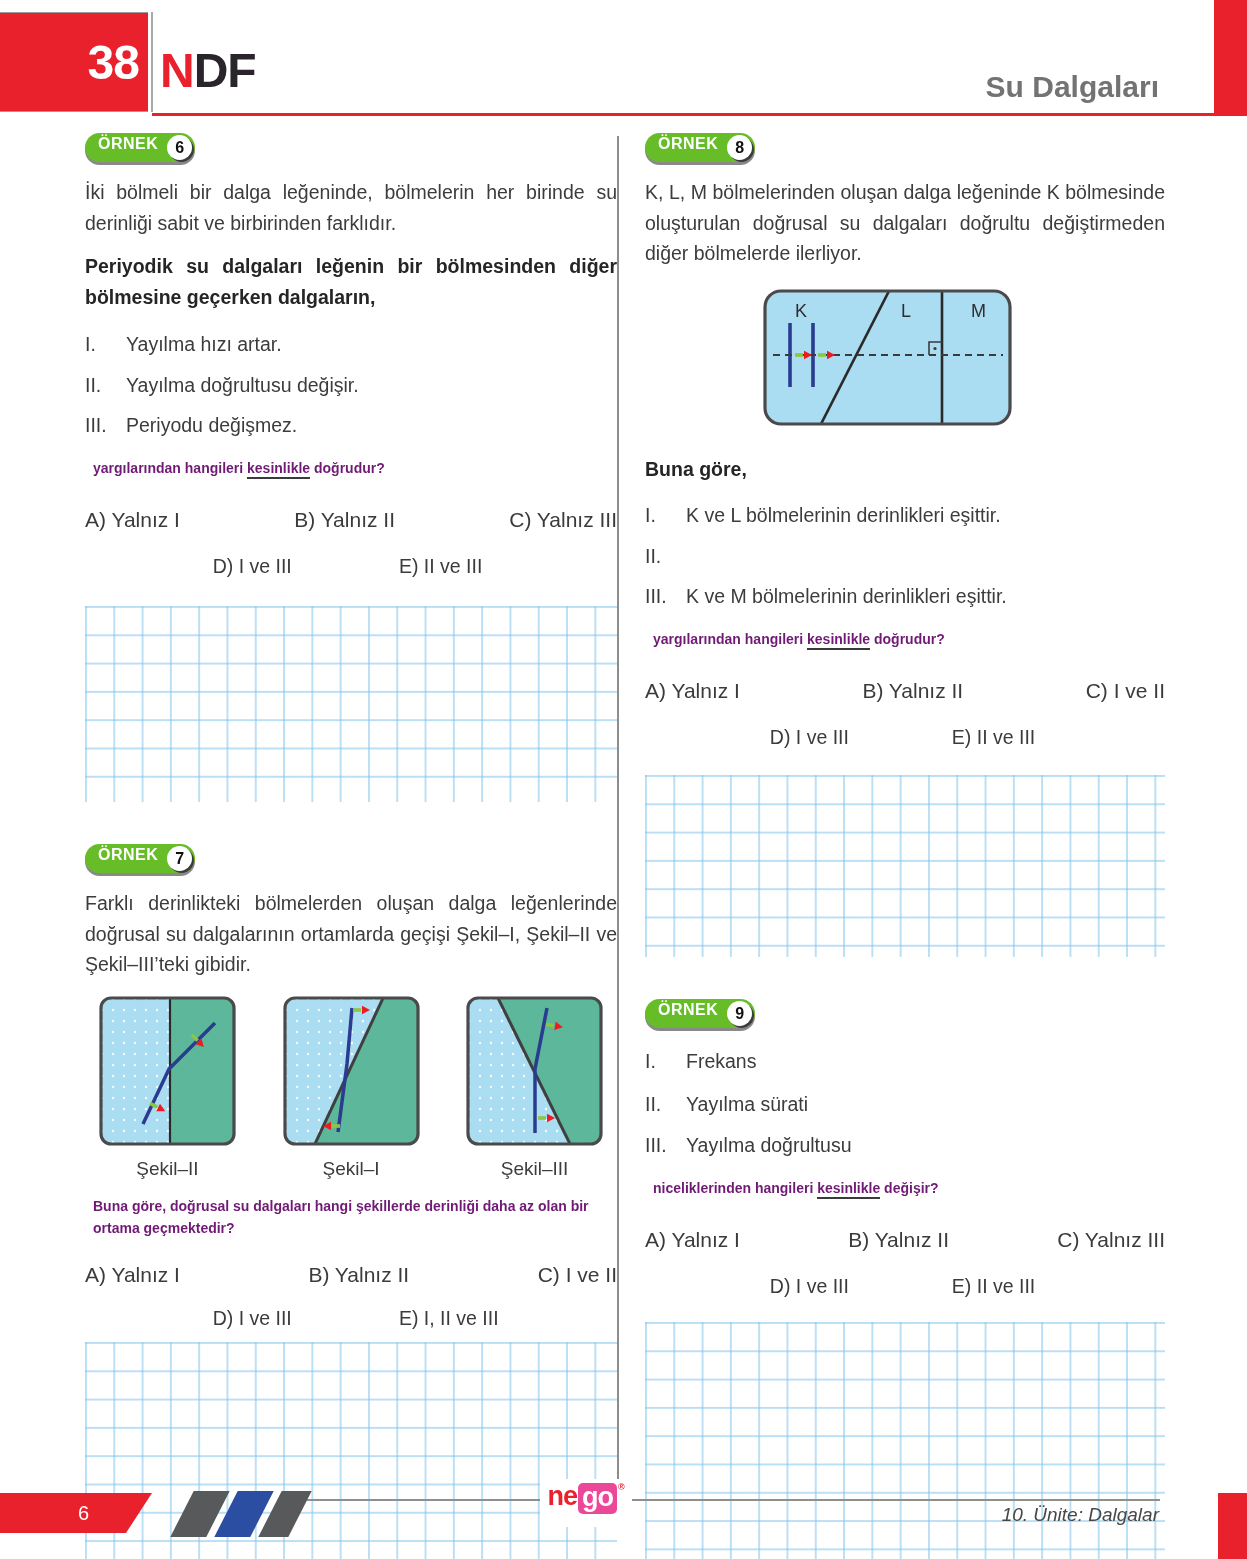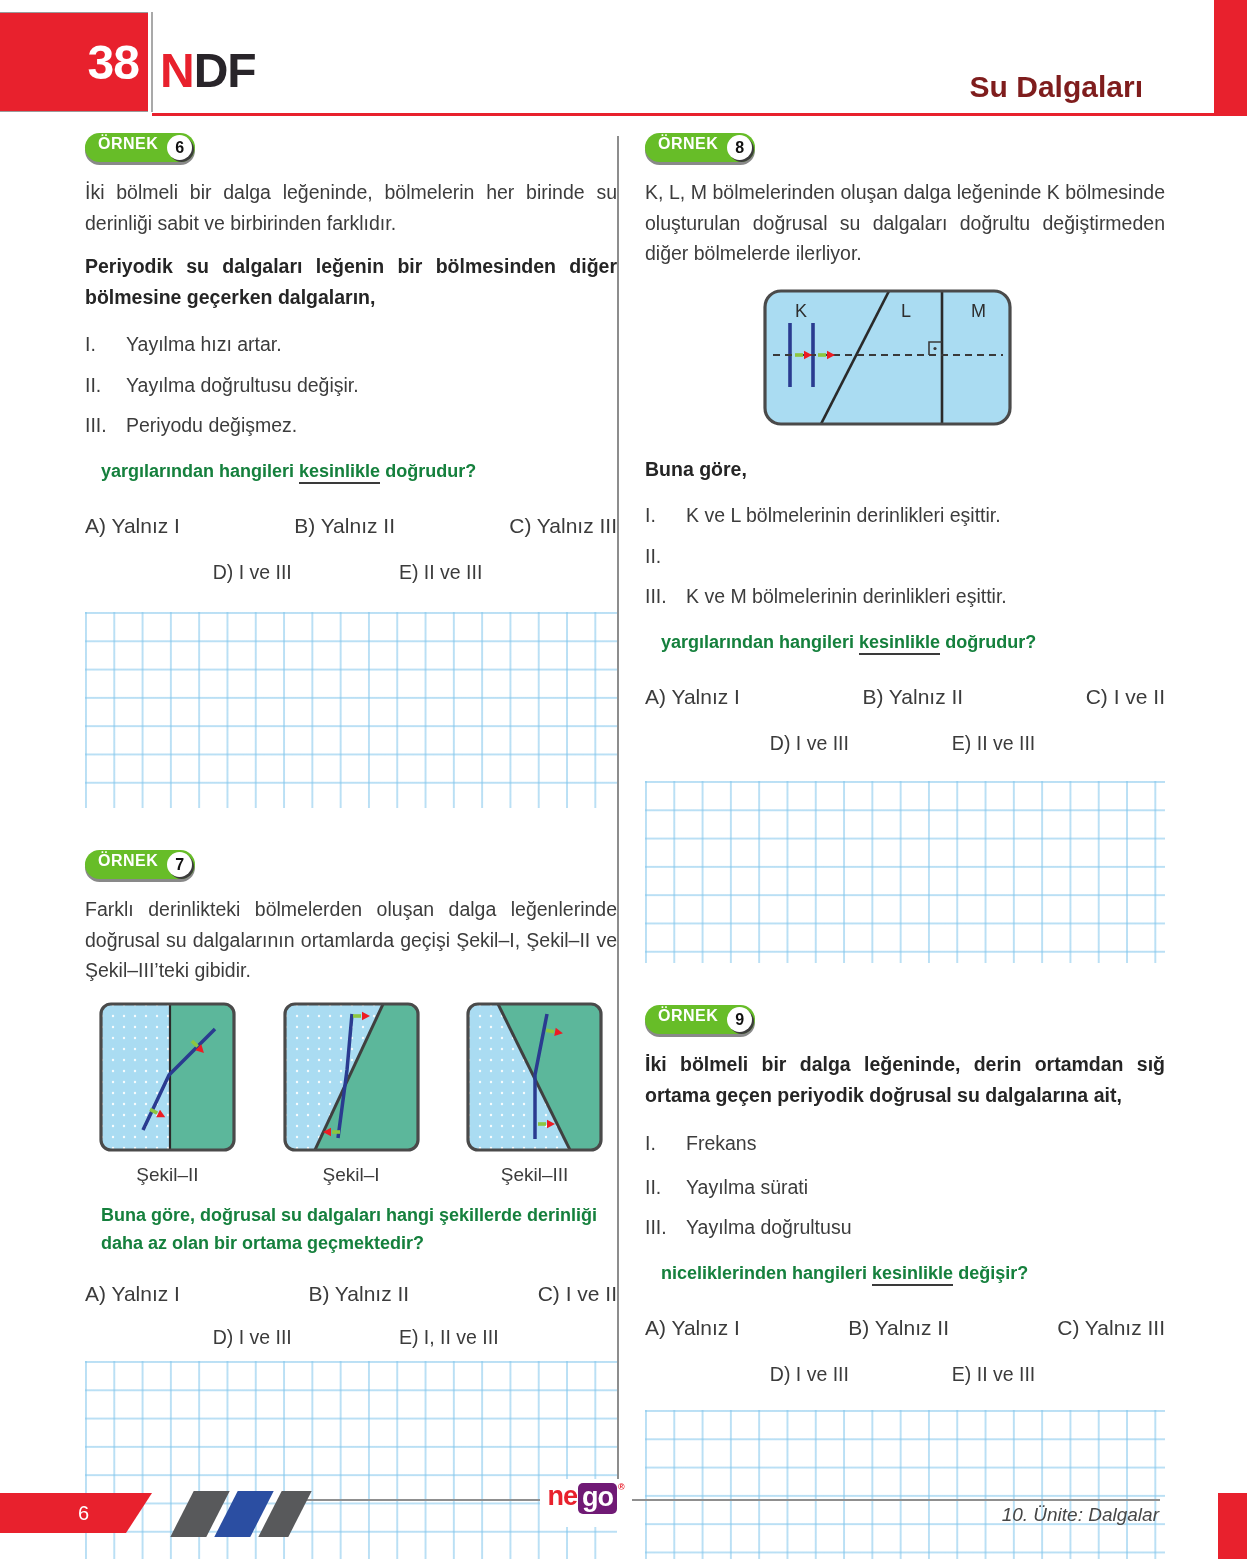--- a/index.html
+++ b/index.html
@@ -6,60 +6,60 @@
   body{width:1247px;height:1559px;position:relative;overflow:hidden;
        font-family:"Liberation Sans",sans-serif;color:#3b3b3b;}
   
   .hdr-square{position:absolute;left:0;top:12px;width:148px;height:100px;background:#e8212d;
               border-top:1px solid #9a9a9a;border-bottom:1px solid #9a9a9a;box-sizing:border-box;
               display:flex;align-items:center;justify-content:flex-end;padding-right:9px;}
   .hdr-square .num{color:#fff;font-weight:bold;font-size:48px;letter-spacing:-1px;}
   .hdr-vline{position:absolute;left:151px;top:12px;width:2px;height:100px;background:#a9a9a9;}
   .hdr-brand{position:absolute;left:160px;top:47px;font-size:48px;font-weight:bold;letter-spacing:-1px;line-height:1;}
   .hdr-brand .n{color:#e8212d;} .hdr-brand .df{color:#29252a;}
-  .hdr-title{position:absolute;right:104px;top:70px;font-size:30px;font-weight:bold;color:#7f1d1d;}
+  .hdr-title{position:absolute;right:88px;top:70px;font-size:30px;font-weight:bold;color:#737373;}
   .hdr-redline{position:absolute;left:152px;top:113px;width:1062px;height:3px;background:#e8212d;}
   .hdr-redbar{position:absolute;left:1214px;top:0;width:33px;height:116px;background:#e8212d;}
   
   .coldiv{position:absolute;left:617px;top:136px;width:2px;height:1354px;background:#8d8d8d;}
   .col{position:absolute;top:130px;}
   .col-left{left:85px;width:532px;}
   .col-right{left:645px;width:520px;}
   
   .badge{display:inline-flex;background:#67bd28;border-radius:17px;
          padding:2px 3px 2px 13px;height:29px;box-shadow:0 3px 0 rgba(40,40,40,.55);box-sizing:border-box;}
   .badge-label{color:#fff;font-weight:bold;font-size:16px;letter-spacing:.5px;margin-right:9px;}
   .badge-num{width:25px;height:25px;border-radius:50%;background:#fff;color:#101010;font-weight:bold;
              font-size:16px;display:flex;align-items:center;justify-content:center;box-shadow:2px 2px 0 #3c3c3c;}
   
   .p{font-size:19.5px;line-height:1.57;text-align:justify;margin:15px 0 0 0;color:#3c3c3c;}
   .b{font-weight:bold;color:#252525;}
   .it{display:flex;font-size:19.5px;margin-top:14px;line-height:1.35;color:#3c3c3c;}
   .itn{width:41px;flex:none;}
-  .q{font-size:18px;font-weight:bold;color:#15803d;margin:20px 0 0 16px;line-height:1.55;}
+  .q{font-size:14px;font-weight:bold;color:#701a75;margin:20px 0 0 8px;line-height:1.55;}
   .u{border-bottom:2px solid #3a3a3a;padding-bottom:1px;}
   .opts1{display:flex;justify-content:space-between;font-size:21px;margin-top:28px;}
   .opts2{position:relative;height:25px;font-size:19.5px;margin-top:23px;}
   .opts2 .od{position:absolute;left:24%;} .opts2 .oe{position:absolute;left:59%;}
   
   .grid{background-image:
         linear-gradient(to right, rgba(130,198,236,.55) 1.5px, transparent 1.5px),
         linear-gradient(to bottom, rgba(130,198,236,.55) 1.5px, transparent 1.5px);
         background-size:28.3px 28.3px;}
   
   .figrow{display:flex;justify-content:space-between;padding:0 14px;margin-top:16px;}
   .figcol{text-align:center;}
   .figcap{font-size:19px;color:#3c3c3c;margin-top:8px;}
   .fig8wrap{margin:20px 0 0 118px;}
   
   .ft-line{position:absolute;left:296px;top:1499px;width:864px;height:2px;background:#8f8f8f;}
   .ft-logo{position:absolute;left:540px;top:1479px;width:92px;height:48px;background:#fff;
            display:flex;align-items:flex-start;justify-content:center;font-weight:bold;font-size:27px;line-height:1;padding-top:4px;box-sizing:border-box;}
   .ft-logo .ne{color:#e8212d;letter-spacing:-1px;}
-  .ft-logo .go{background:#701a75;color:#fff;border-radius:5px;padding:1px 4px 3px 4px;margin-left:1px;letter-spacing:-1px;}
+  .ft-logo .go{background:#ec4899;color:#fff;border-radius:5px;padding:1px 4px 3px 4px;margin-left:1px;letter-spacing:-1px;}
   .ft-logo .reg{font-size:9px;color:#e8212d;font-weight:bold;margin-left:1px;}
   .ft-p6{position:absolute;left:0;top:1493px;width:152px;height:40px;background:#e8212d;
          clip-path:polygon(0 0,152px 0,126px 40px,0 40px);color:#fff;font-size:20px;
          display:flex;align-items:center;padding-left:78px;box-sizing:border-box;}
   .ft-sl{position:absolute;top:1491px;height:46px;transform:skewX(-27deg);}
   .ft-sl1{left:182px;width:36px;background:#58595b;}
   .ft-sl2{left:226px;width:36px;background:#2b4ea2;}
   .ft-sl3{left:270px;width:30px;background:#58595b;}
   .ft-unit{position:absolute;right:88px;top:1504px;font-size:19px;font-style:italic;color:#474747;}
   .ft-redblock{position:absolute;left:1218px;top:1493px;width:29px;height:66px;background:#e8212d;}
@@ -283,21 +283,20 @@
     <span class="od">D) I ve III</span>
     <span class="oe">E) II ve III</span>
   </div>
   <div class="grid" style="height:182px;margin-top:24px;"></div>
 
   
   <div class="badge" style="margin-top:42px;">
     <span class="badge-label">ÖRNEK</span>
     <span class="badge-num">9</span>
   </div>
-  <p class="p b">İki bölmeli bir dalga leğeninde, derin ortamdan sığ ortama geçen periyodik doğrusal su dalgalarına ait,</p>
   <div class="it" style="margin-top:20px;">
       <span class="itn">I.</span>
       <span>Frekans</span>
     </div>
   <div class="it" style="margin-top:17px;">
       <span class="itn">II.</span>
       <span>Yayılma sürati</span>
     </div>
   <div class="it">
       <span class="itn">III.</span>

